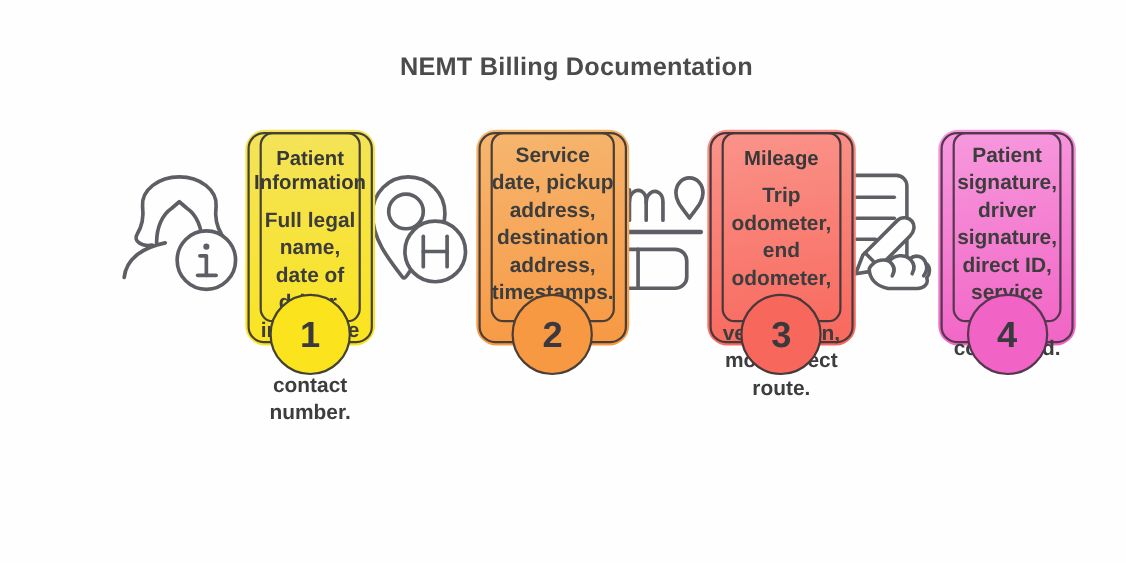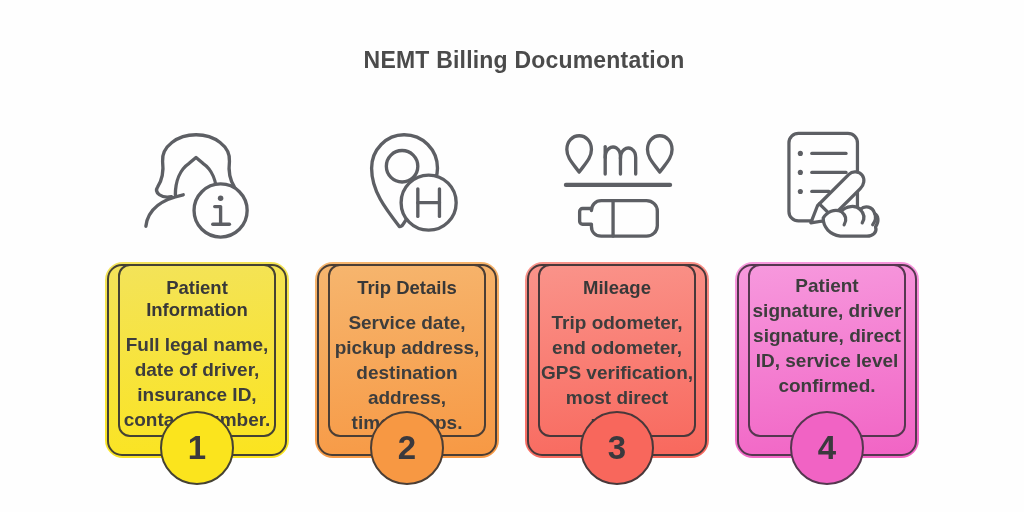--- a/index.html
+++ b/index.html
@@ -8,21 +8,21 @@
     font-family:"Liberation Sans",sans-serif;overflow:hidden;
   }
   .page-title{
     position:absolute;top:47px;left:0;right:0;text-align:center;
     font-size:23px;font-weight:bold;color:#4b4b4b;letter-spacing:.2px;padding-left:24px;
   }
   .row{
     position:absolute;top:118px;left:0;right:0;
     display:flex;justify-content:center;gap:26px;
   }
-  .col{width:184px;display:flex;flex-direction:column;align-items:center;}
+  .col{width:184px;display:flex;flex-direction:row;align-items:center;}
   .icon-wrap{
     height:126px;display:flex;align-items:center;justify-content:center;
     margin-bottom:18px;
   }
   .icon{width:118px;height:118px;}
   .icon .ln{stroke:#5d5f64;stroke-width:3.4;fill:none;stroke-linecap:round;stroke-linejoin:round;}
   .icon .thick{stroke-width:4.2;}
   .icon .bgfill{fill:#fefefe;}
   .icon .dot{fill:#5d5f64;stroke:none;}
   .card{
@@ -90,21 +90,20 @@
           <path class="ln" d="M52,106 C38,88 24,70 24,47 C24,28 39,13 57,13 C76,13 91,28 91,47 C91,70 66,88 56,104 C55,106 53,107 52,106 Z"></path>
           <circle class="ln" cx="55" cy="45" r="16"></circle>
           <circle class="ln bgfill" cx="82" cy="82" r="28"></circle>
           <path class="ln" d="M71,68 L71,96"></path>
           <path class="ln" d="M93,68 L93,96"></path>
           <path class="ln" d="M71,82 L93,82"></path>
         </svg>
       </div>
       <div class="card" style="--c-top: #f6b66f; --c-bottom: #f79843; --c-line: #4b3e35;">
         <div class="inner-line"></div>
-        <div class="card-title">Trip Details</div>
         <div class="card-desc">Service date, pickup address, destination address, timestamps.</div>
         <div class="num-circle">2</div>
       </div>
     </div>
 
     <div class="col">
       <div class="icon-wrap">
         <svg class="icon" viewBox="0 0 120 120">
           <path class="ln" d="M21.5,51 C16,43 9,37 9,28 C9,20 14.5,14 21.5,14 C28.5,14 34,20 34,28 C34,37 27,43 21.5,51 Z"></path>
           <path class="ln" d="M48,53 L48,25"></path>

